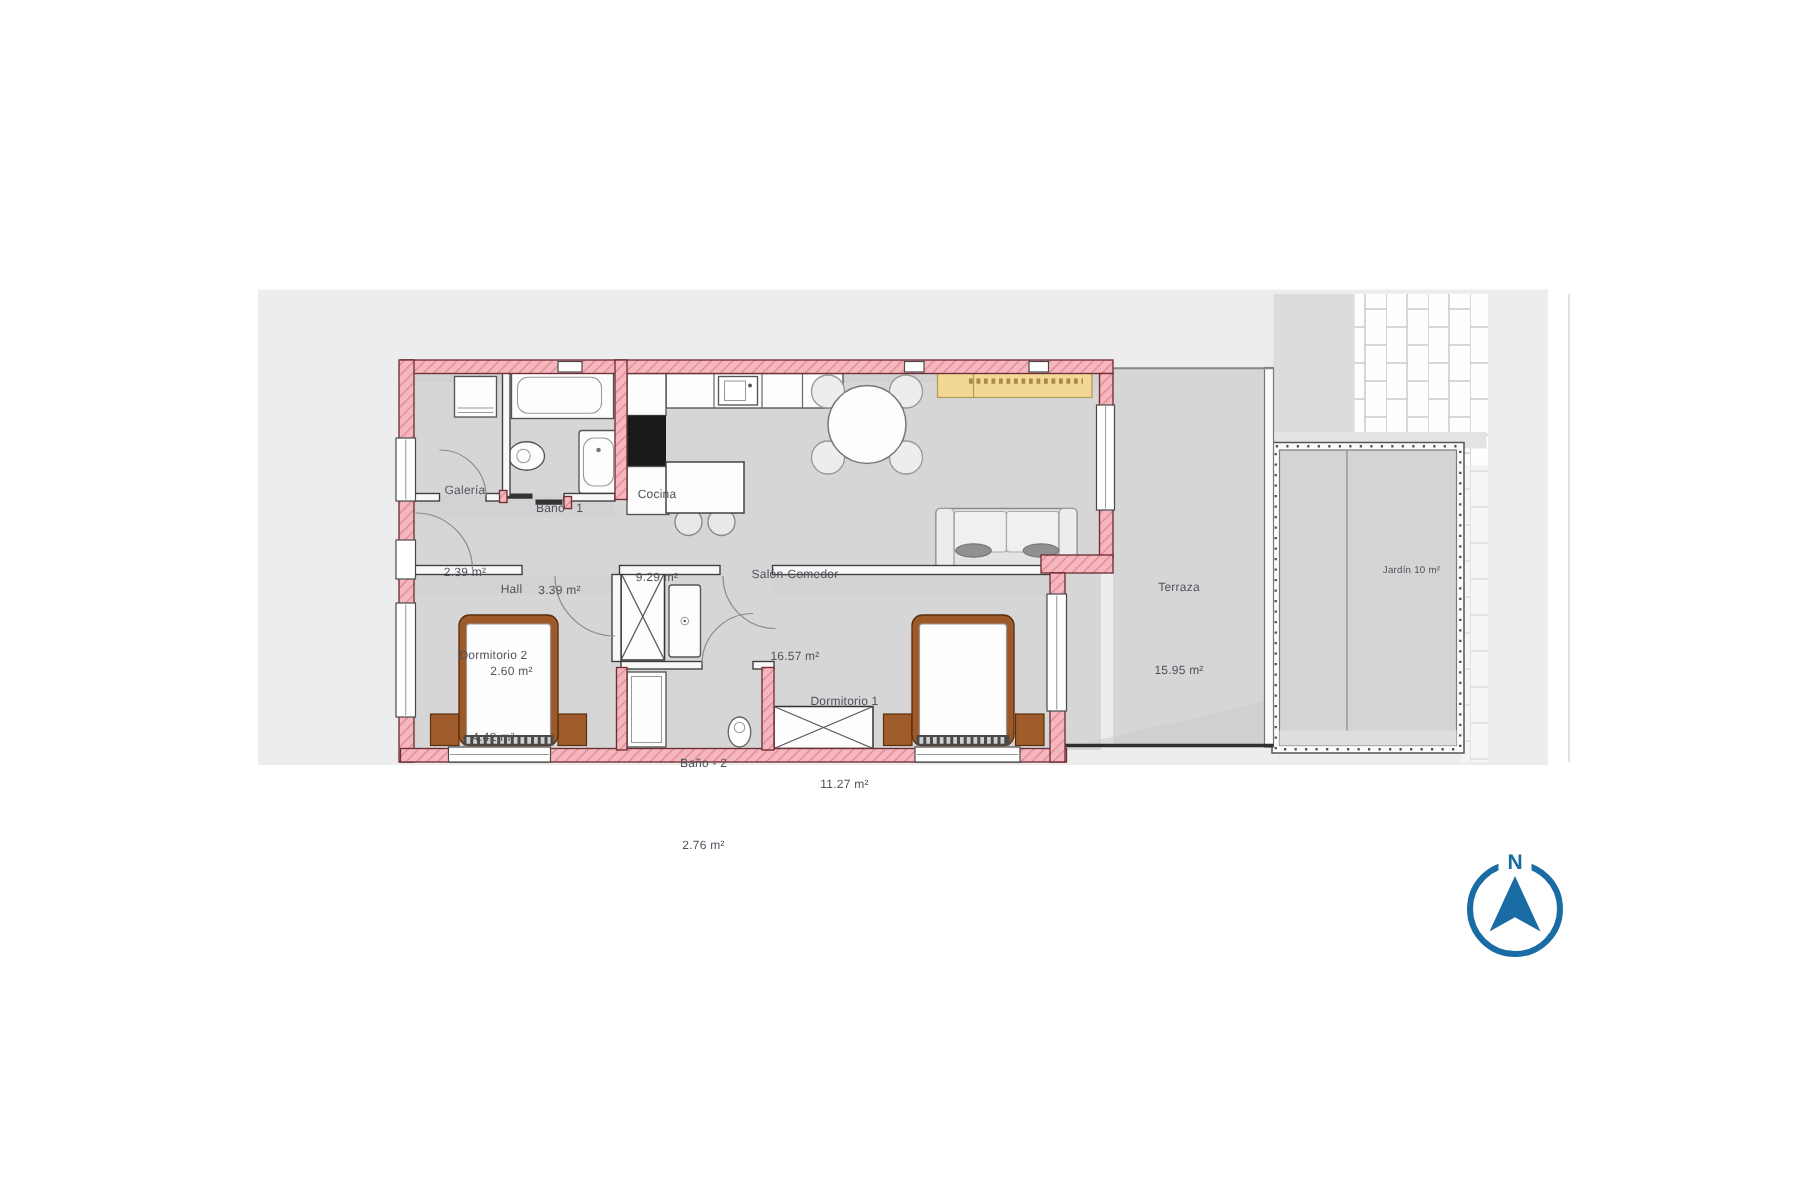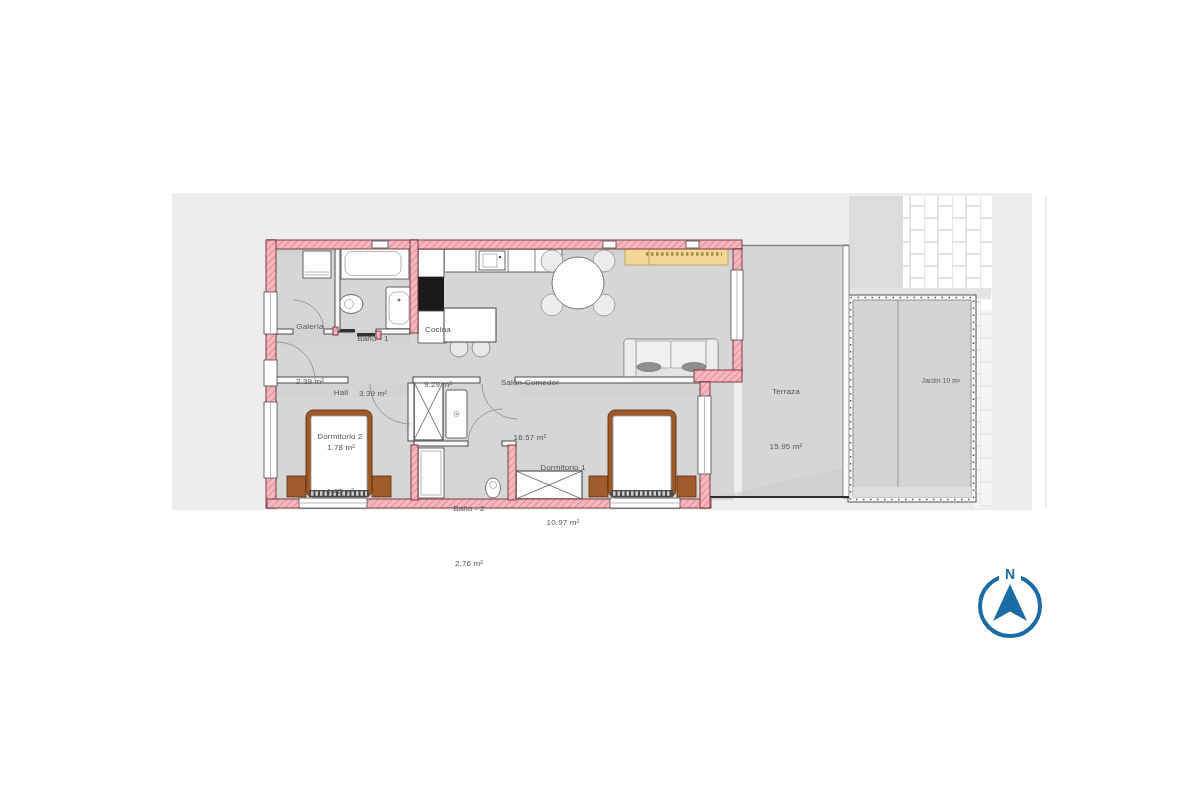--- a/index.html
+++ b/index.html
@@ -234,33 +234,33 @@
 <div class="room-label" style="left:373px;top:290px">
   <span>Baño - 1</span>
       <span>3.39 m²</span>
 </div>
 <div class="room-label" style="left:438px;top:281px">
   <span>Cocina</span>
       <span>9.29 m²</span>
 </div>
 <div class="room-label" style="left:341px;top:344px">
   <span>Hall</span>
-      <span>1.78 m²</span>
+      <span>2.60 m²</span>
 </div>
 <div class="room-label" style="left:530px;top:334px">
   <span>Salón-Comedor</span>
       <span>16.57 m²</span>
 </div>
-<div class="room-label" style="left:340px;top:388px">
+<div class="room-label" style="left:329px;top:388px">
   <span>Dormitorio 2</span>
       <span>4.42 m²</span>
 </div>
 <div class="room-label" style="left:563px;top:419px">
   <span>Dormitorio 1</span>
-      <span>10.97 m²</span>
+      <span>11.27 m²</span>
 </div>
 <div class="room-label" style="left:469px;top:460px">
   <span>Baño - 2</span>
       <span>2.76 m²</span>
 </div>
 <div class="room-label" style="left:786px;top:343px">
   <span>Terraza</span>
       <span>15.95 m²</span>
 </div>
 <div class="room-label small" style="left:941px;top:333px">

